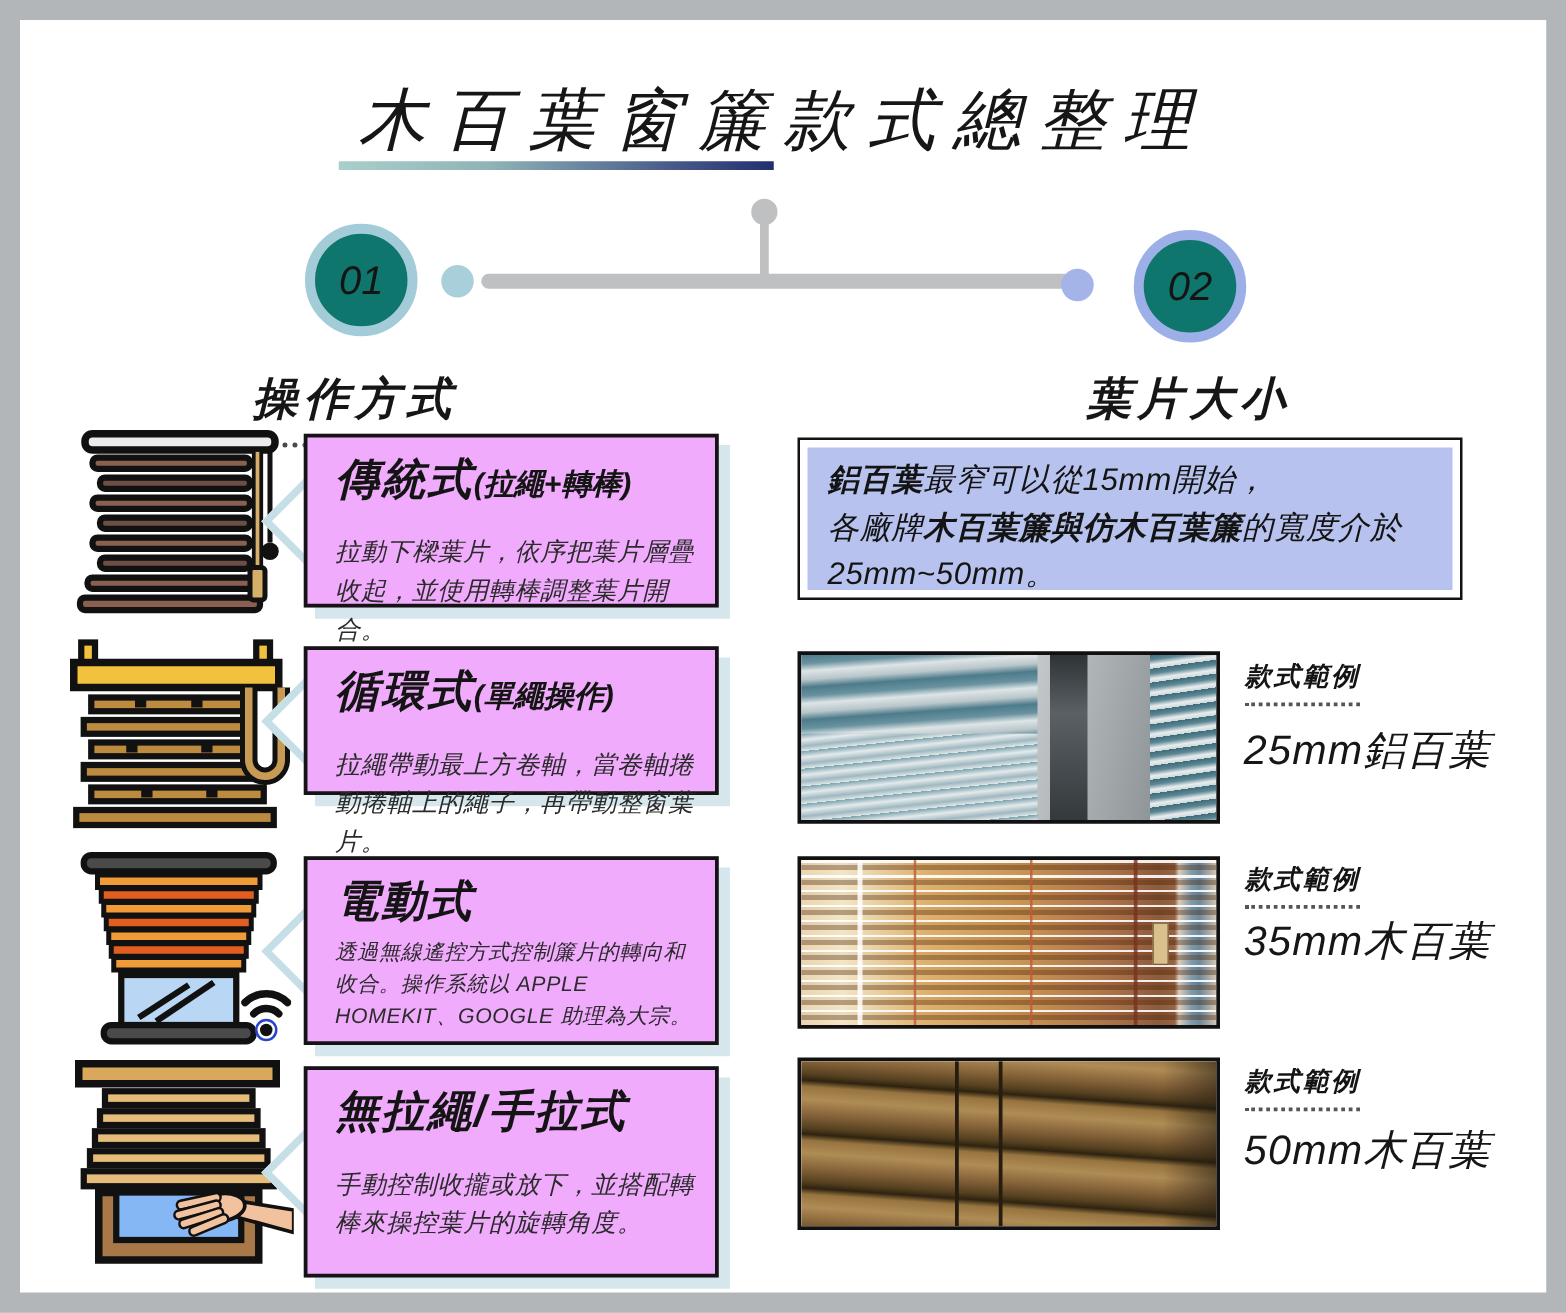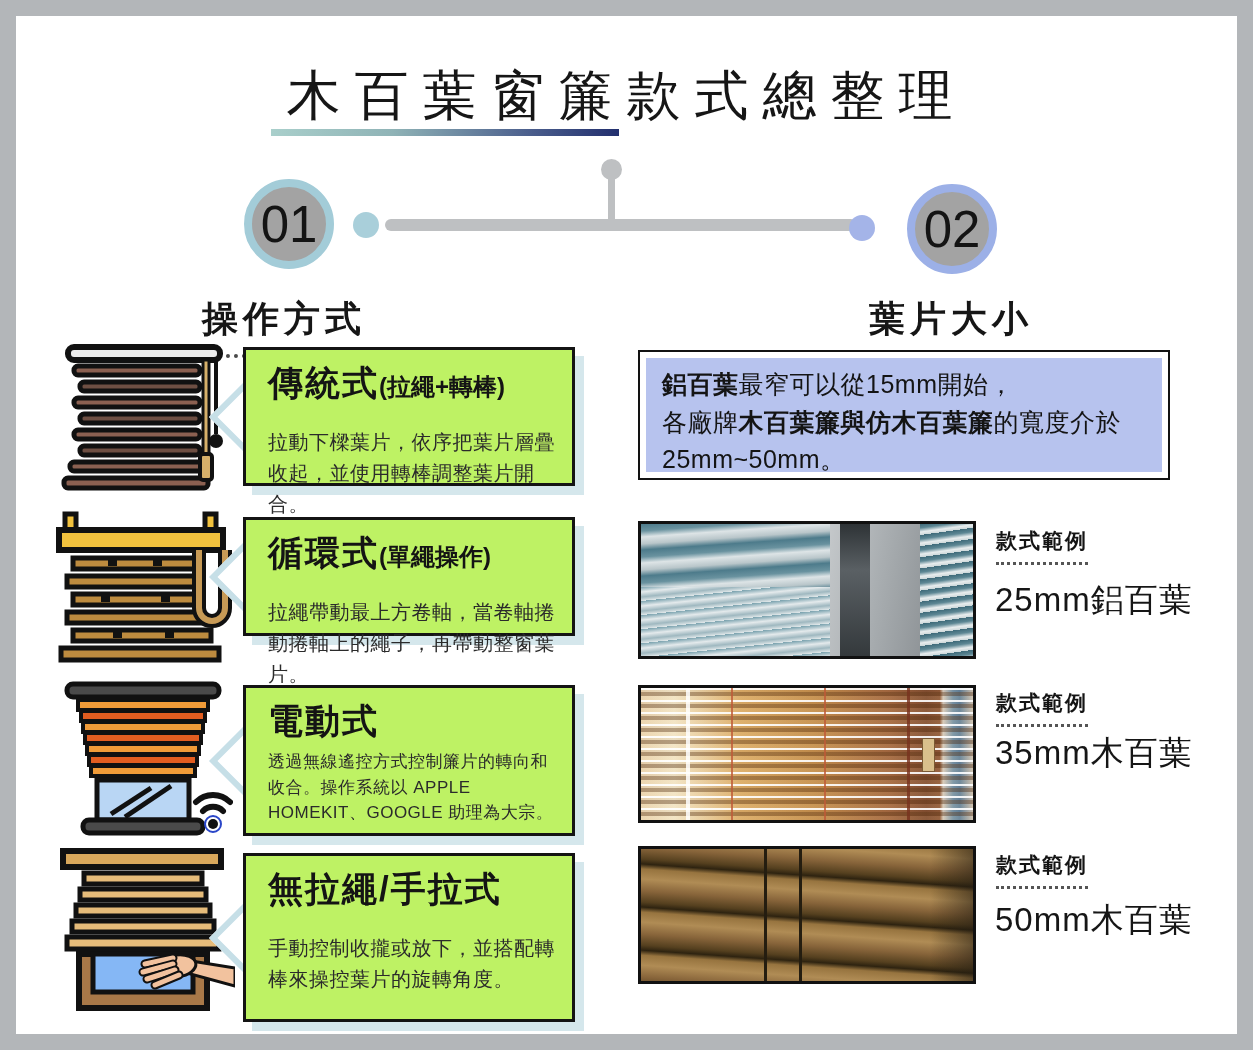--- a/index.html
+++ b/index.html
@@ -1,33 +1,33 @@
 <!DOCTYPE html>
 <html><head>
 <meta charset="utf-8">
 <style>
   html,body{margin:0;padding:0;background:#b3b6b9;font-family:"Liberation Sans","DejaVu Sans",sans-serif;}
   .page{position:relative;width:1253px;height:1050px;background:#b3b6b9;overflow:hidden;}
-  .content{position:absolute;left:16px;top:16px;right:16px;bottom:16px;background:#ffffff;}
+  .content{position:absolute;left:16px;top:16px;right:16px;bottom:16px;background:#ffffff;font-style:italic;}
 
   
   .title{position:absolute;left:0;top:44px;width:100%;margin:0;text-align:center;
          font-size:54px;font-weight:400;color:#161616;letter-spacing:14px;}
   .title-underline{position:absolute;left:255px;top:113px;width:348px;height:7px;
          background:linear-gradient(90deg,#a9cfcb 0%,#8fb3b6 35%,#4a5d8c 75%,#222f6e 100%);}
 
   
   .t-bar{position:absolute;left:369px;top:203px;width:472px;height:12px;background:#bec0c2;border-radius:6px;}
   .t-stem{position:absolute;left:592px;top:156px;width:7px;height:52px;background:#bec0c2;}
   .t-topdot{position:absolute;left:585px;top:143px;width:21px;height:21px;border-radius:50%;background:#bec0c2;}
   .t-dot{position:absolute;width:26px;height:26px;border-radius:50%;}
   .t-dot-left{left:337px;top:196px;background:#a9cfda;}
   .t-dot-right{left:833px;top:199px;background:#a4b4e8;}
-  .step{position:absolute;width:74px;height:74px;border-radius:50%;background:#a3a3a3;
-        display:flex;align-items:center;justify-content:center;font-size:51px;color:#141414;}
+  .step{position:absolute;width:74px;height:74px;border-radius:50%;background:#0f766e;
+        display:flex;align-items:center;justify-content:center;font-size:32px;color:#141414;}
   .step-1{left:228px;top:163px;border:8px solid #a3ccd8;}
   .step-2{left:891px;top:168px;border:8px solid #9cb0e7;}
   .section-label{position:absolute;font-size:36px;font-weight:700;color:#161616;letter-spacing:5px;margin-top:16px;}
   .section-label .label-text{display:inline-block;padding-bottom:10px;border-bottom:4px dotted #4a4a4a;}
   .label-1{left:186px;top:263px;}
   .label-2{left:853px;top:263px;}
 
   
   .icon-wrap{position:absolute;width:180px;}
   .icon-1{left:40px;top:326px;}
@@ -36,21 +36,21 @@
   .icon-4{left:35px;top:830px;}
 
   
   .bubble-wrap{position:absolute;left:227px;width:332px;}
   .bubble-1{top:331px;height:139px;}
   .bubble-2{top:501px;height:119px;}
   .bubble-3{top:669px;height:151px;}
   .bubble-4{top:837px;height:169px;}
   .bubble-arrow{position:absolute;left:-22px;top:50%;width:46px;height:46px;
         transform:translateY(-50%) rotate(45deg);background:#ffffff;border:6px solid #c6dfe7;}
-  .bubble{position:absolute;inset:0;background:#bef264;border:3px solid #141414;
+  .bubble{position:absolute;inset:0;background:#f0abfc;border:3px solid #141414;
         box-shadow:9px 9px 0 #d5e7ec;padding:10px 16px 8px 22px;box-sizing:border-box;}
   .bubble-title{font-size:35px;font-weight:700;color:#141414;letter-spacing:2px;}
   .bubble-subtitle{font-size:24px;font-weight:700;color:#141414;}
   .bubble-desc{margin:20px 0 0 0;font-size:20px;color:#2b2b2b;line-height:1.55;letter-spacing:0.5px;}
   .bubble-desc.small{font-size:17px;line-height:1.5;margin-top:4px;}
 
   
   .info-box{position:absolute;left:622px;top:334px;width:532px;height:130px;background:#fff;
         border:2px solid #121212;padding:6px;box-sizing:border-box;}
   .info-inner{width:100%;height:100%;background:#b7c3ee;box-sizing:border-box;

